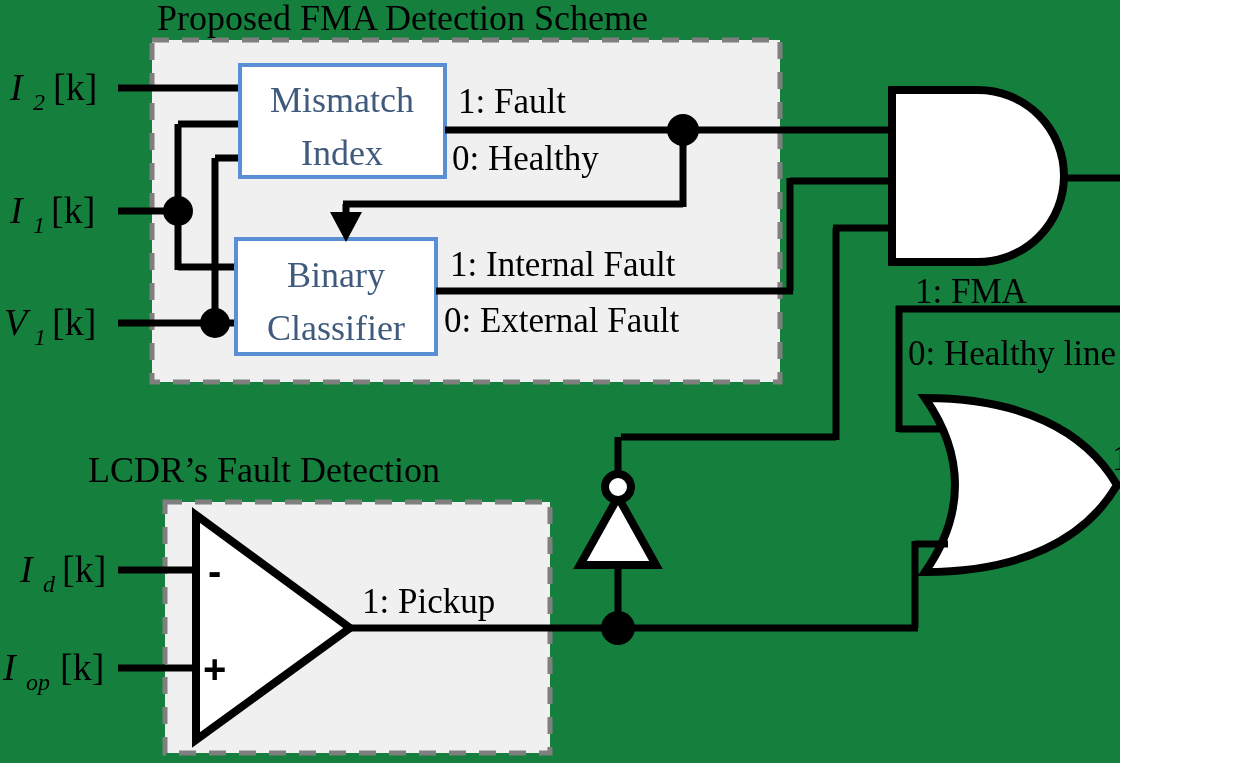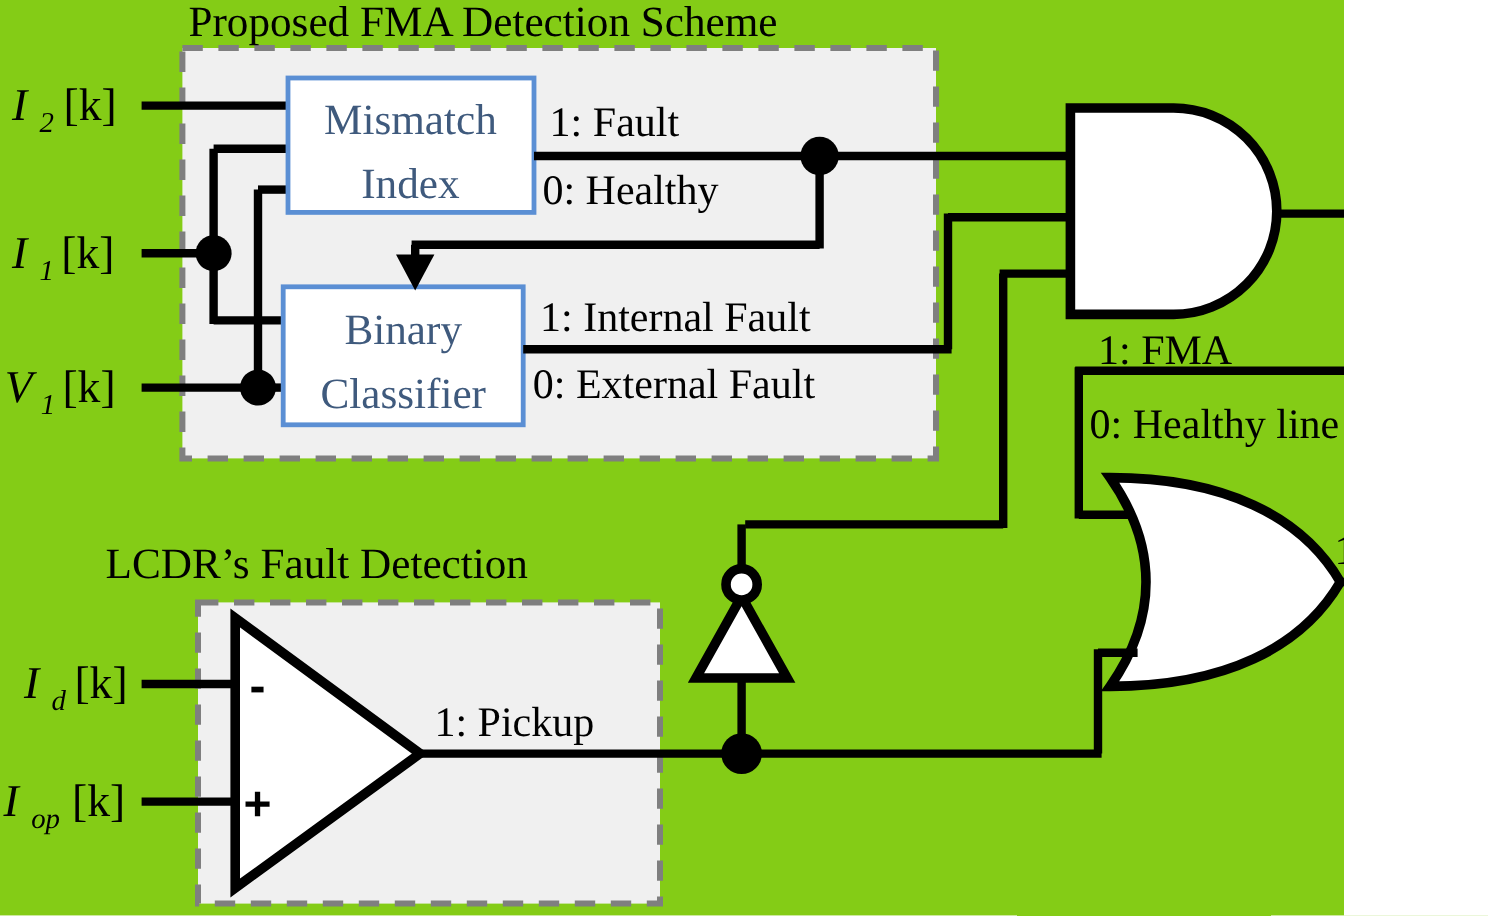--- a/index.html
+++ b/index.html
@@ -5,21 +5,21 @@
 <style>
   html, body {
     margin: 0;
     padding: 0;
     background: #ffffff;
   }
   #root {
     position: relative;
     width: 1120px;
     height: 763px;
-    background: #84cc16;
+    background: #15803d;
     overflow: hidden;
     font-family: "Liberation Serif", "DejaVu Serif", serif;
   }
   svg.diagram {
     position: absolute;
     left: 0;
     top: 0;
     width: 1240px;
     height: 763px;
   }

